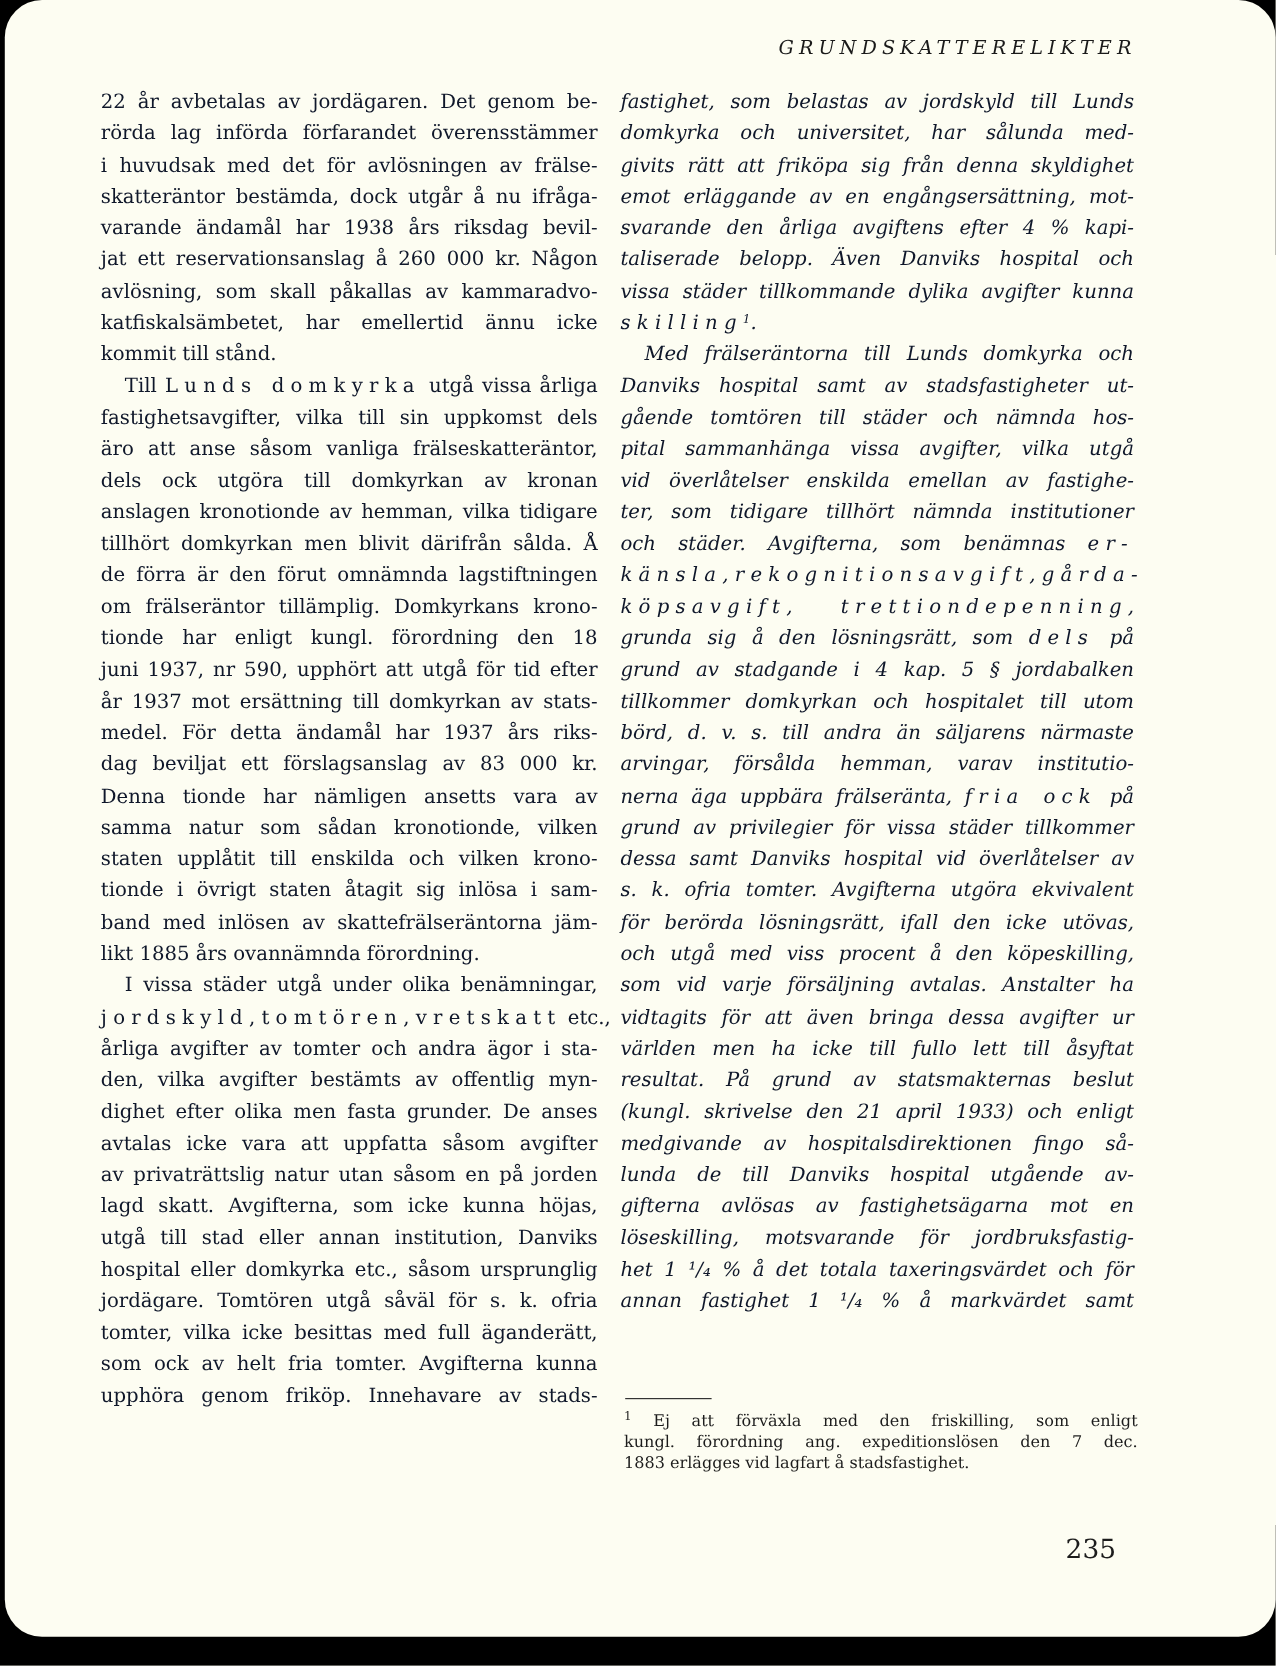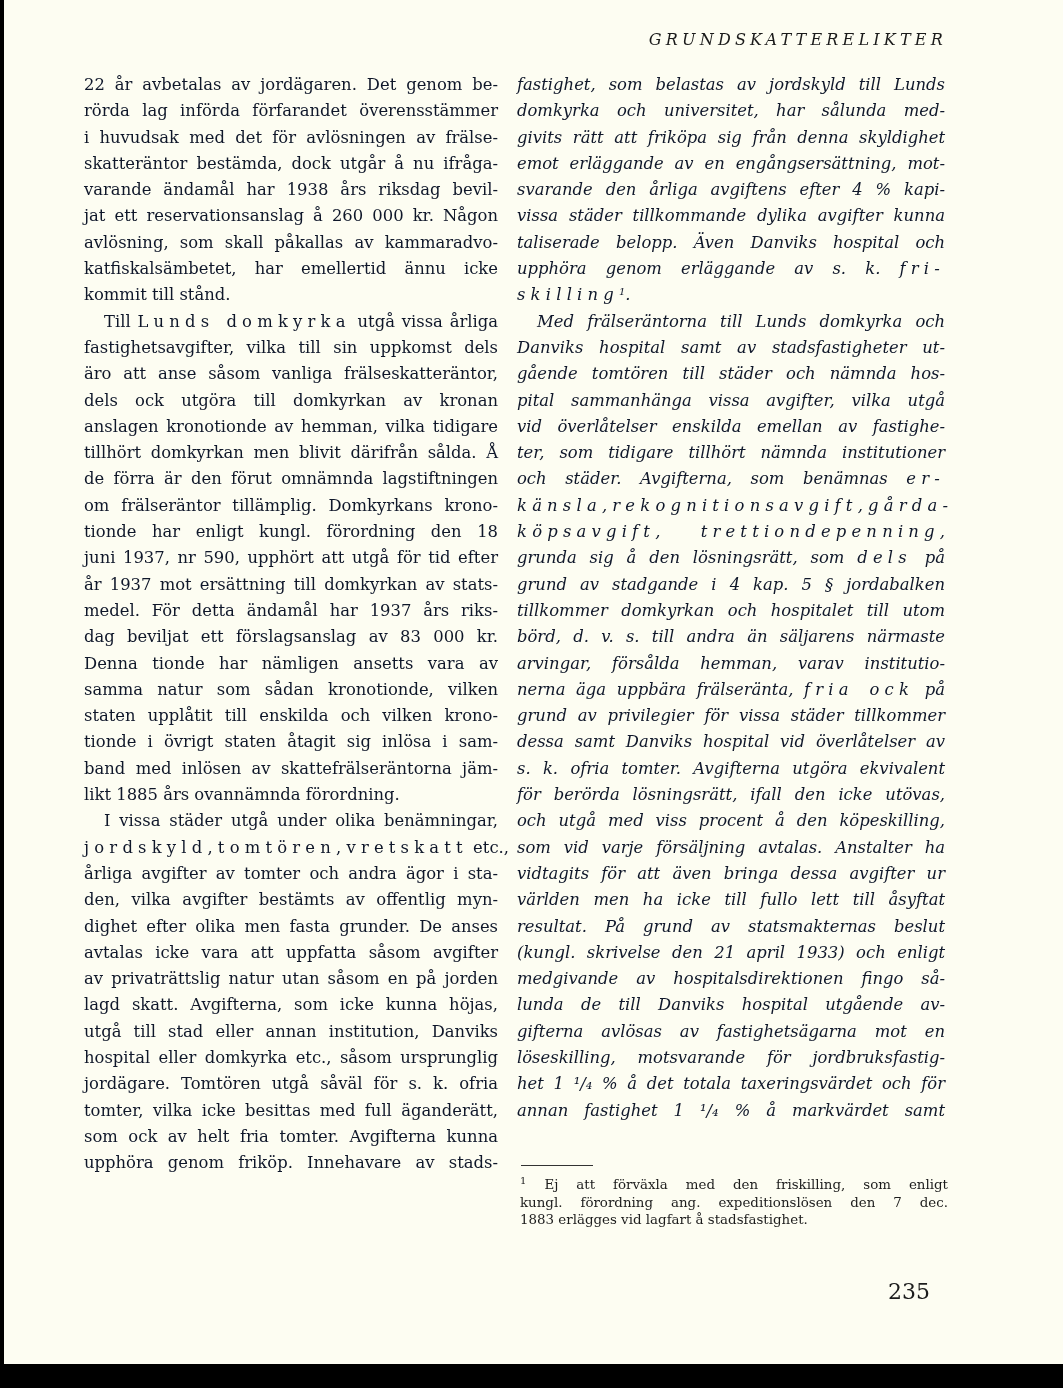--- a/index.html
+++ b/index.html
@@ -3,20 +3,21 @@
 <meta charset="utf-8">
 <style>
   html, body { margin: 0; padding: 0; }
   body {
     width: 1063px; height: 1388px; background: #000; position: relative; overflow: hidden;
     font-family: "DejaVu Serif", "Liberation Serif", serif;
   }
   .page {
     position: absolute; left: 4px; top: 0; width: 1059px; height: 1364px;
     background: #fdfdf2;
+    border-radius: 31px;
   }
   .running-head {
     position: absolute; top: 30px; right: 116px;
     font-family: "DejaVu Serif", serif; font-style: italic; font-size: 16px;
     letter-spacing: 4.2px; color: #1a1a1a;
   }
   .col {
     position: absolute; top: 72px;
     font-size: 16.4px; line-height: 26.3px; color: #0f172a;
   }
@@ -92,23 +93,22 @@
     <span class="line">som ock av helt fria tomter. Avgifterna kunna</span>
     <span class="line">upphöra genom friköp. Innehavare av stads-</span>
   </div>
 
   <div class="col col-right">
     <span class="line">fastighet, som belastas av jordskyld till Lunds</span>
     <span class="line">domkyrka och universitet, har sålunda med-</span>
     <span class="line">givits rätt att friköpa sig från denna skyldighet</span>
     <span class="line">emot erläggande av en engångsersättning, mot-</span>
     <span class="line">svarande den årliga avgiftens efter 4 % kapi-</span>
+    <span class="line">taliserade belopp. Även Danviks hospital och</span>
     <span class="line">vissa städer tillkommande dylika avgifter kunna</span>
-    <span class="line">taliserade belopp. Även Danviks hospital och</span>
-    <span class="line"><span>upphöra genom erläggande av s. k. </span><span class="sp">fri-</span></span>
     <span class="line last"><span class="sp">skilling</span><sup>1</sup><span>.</span></span>
     <span class="line indent">Med frälseräntorna till Lunds domkyrka och</span>
     <span class="line">Danviks hospital samt av stadsfastigheter ut-</span>
     <span class="line">gående tomtören till städer och nämnda hos-</span>
     <span class="line">pital sammanhänga vissa avgifter, vilka utgå</span>
     <span class="line">vid överlåtelser enskilda emellan av fastighe-</span>
     <span class="line">ter, som tidigare tillhört nämnda institutioner</span>
     <span class="line"><span>och städer. Avgifterna, som benämnas </span><span class="sp">er-</span></span>
     <span class="line"><span class="sp">känsla</span><span>, </span><span class="sp">rekognitionsavgift</span><span>, </span><span class="sp">gårda-</span></span>
     <span class="line"><span class="sp">köpsavgift</span><span>, </span><span class="sp">trettiondepenning</span><span>,</span></span>

